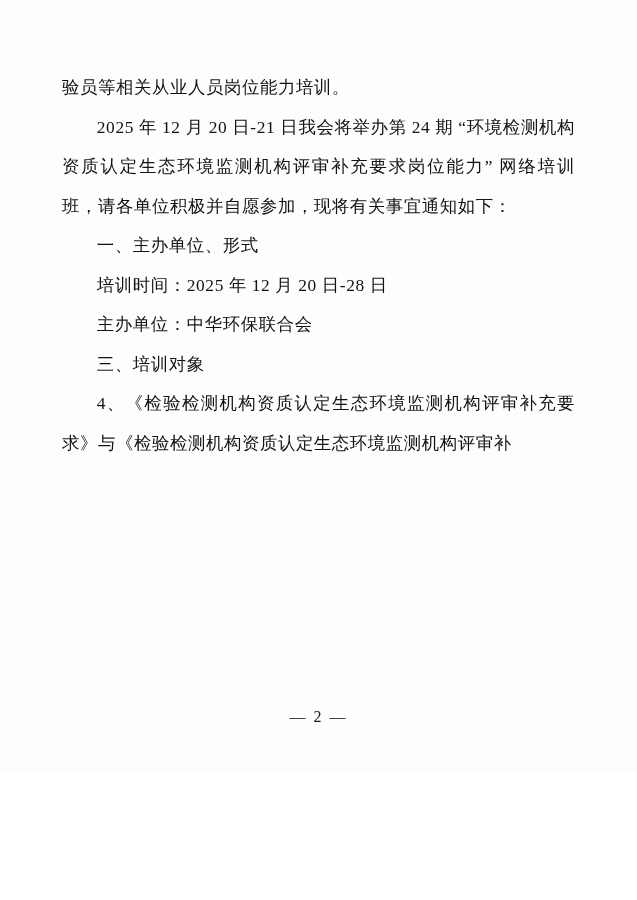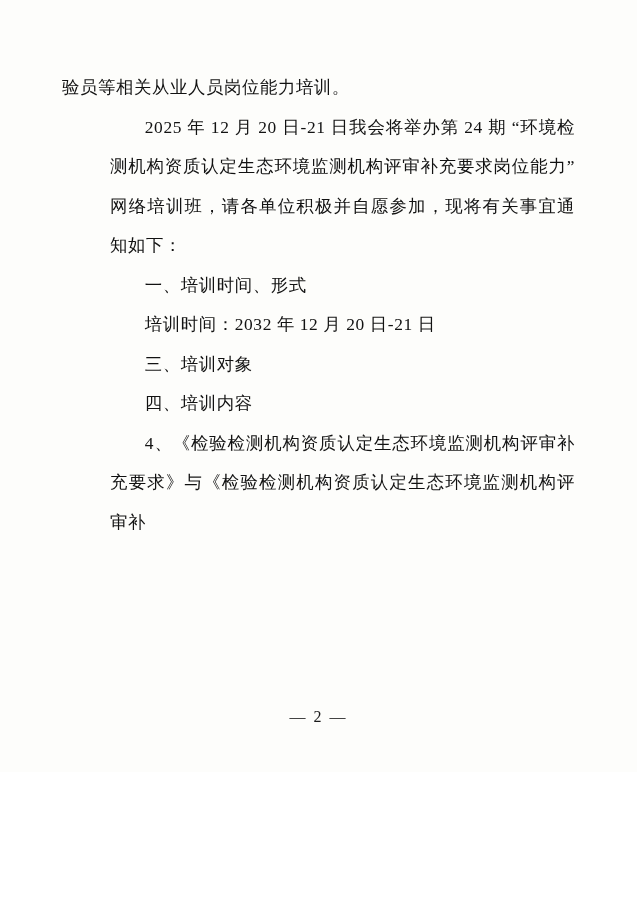--- a/index.html
+++ b/index.html
@@ -30,21 +30,20 @@
     text-align: justify;
     text-justify: inter-character;
   }
   .para {
     margin: 0;
     white-space: pre-wrap;
     word-break: break-all;
   }
   .indent-2 {
     text-indent: 2em;
-    margin-left: 48px;
   }
   .indent-0 {
     text-indent: 0;
   }
   .footer {
     position: absolute;
     left: 0;
     right: 0;
     bottom: 46px;
     text-align: center;
@@ -62,24 +61,24 @@
     color: #1a1a1a;
   }
 </style>
 </head>
 <body>
 
 <div class="page">
   <div class="doc-body">
     <p class="para indent-0">验员等相关从业人员岗位能力培训。</p>
     <p class="para indent-2">2025 年 12 月 20 日-21 日我会将举办第 24 期 “环境检测机构资质认定生态环境监测机构评审补充要求岗位能力” 网络培训班，请各单位积极并自愿参加，现将有关事宜通知如下：</p>
-    <p class="para indent-2">一、培训时间、形式</p>
-    <p class="para indent-2">培训时间：2032 年 12 月 20 日-21 日</p>
+    <p class="para indent-2">一、主办单位、形式</p>
+    <p class="para indent-2">培训时间：2025 年 12 月 20 日-28 日</p>
+    <p class="para indent-2">主办单位：中华环保联合会</p>
     <p class="para indent-2">三、培训对象</p>
-    <p class="para indent-2">四、培训内容</p>
     <p class="para indent-2">4、《检验检测机构资质认定生态环境监测机构评审补充要求》与《检验检测机构资质认定生态环境监测机构评审补</p>
   </div>
 
   <div class="footer">
     <span class="page-num-wrap">
       <span class="dash">—</span><span>2</span><span class="dash">—</span>
     </span>
   </div>
 </div>
 

